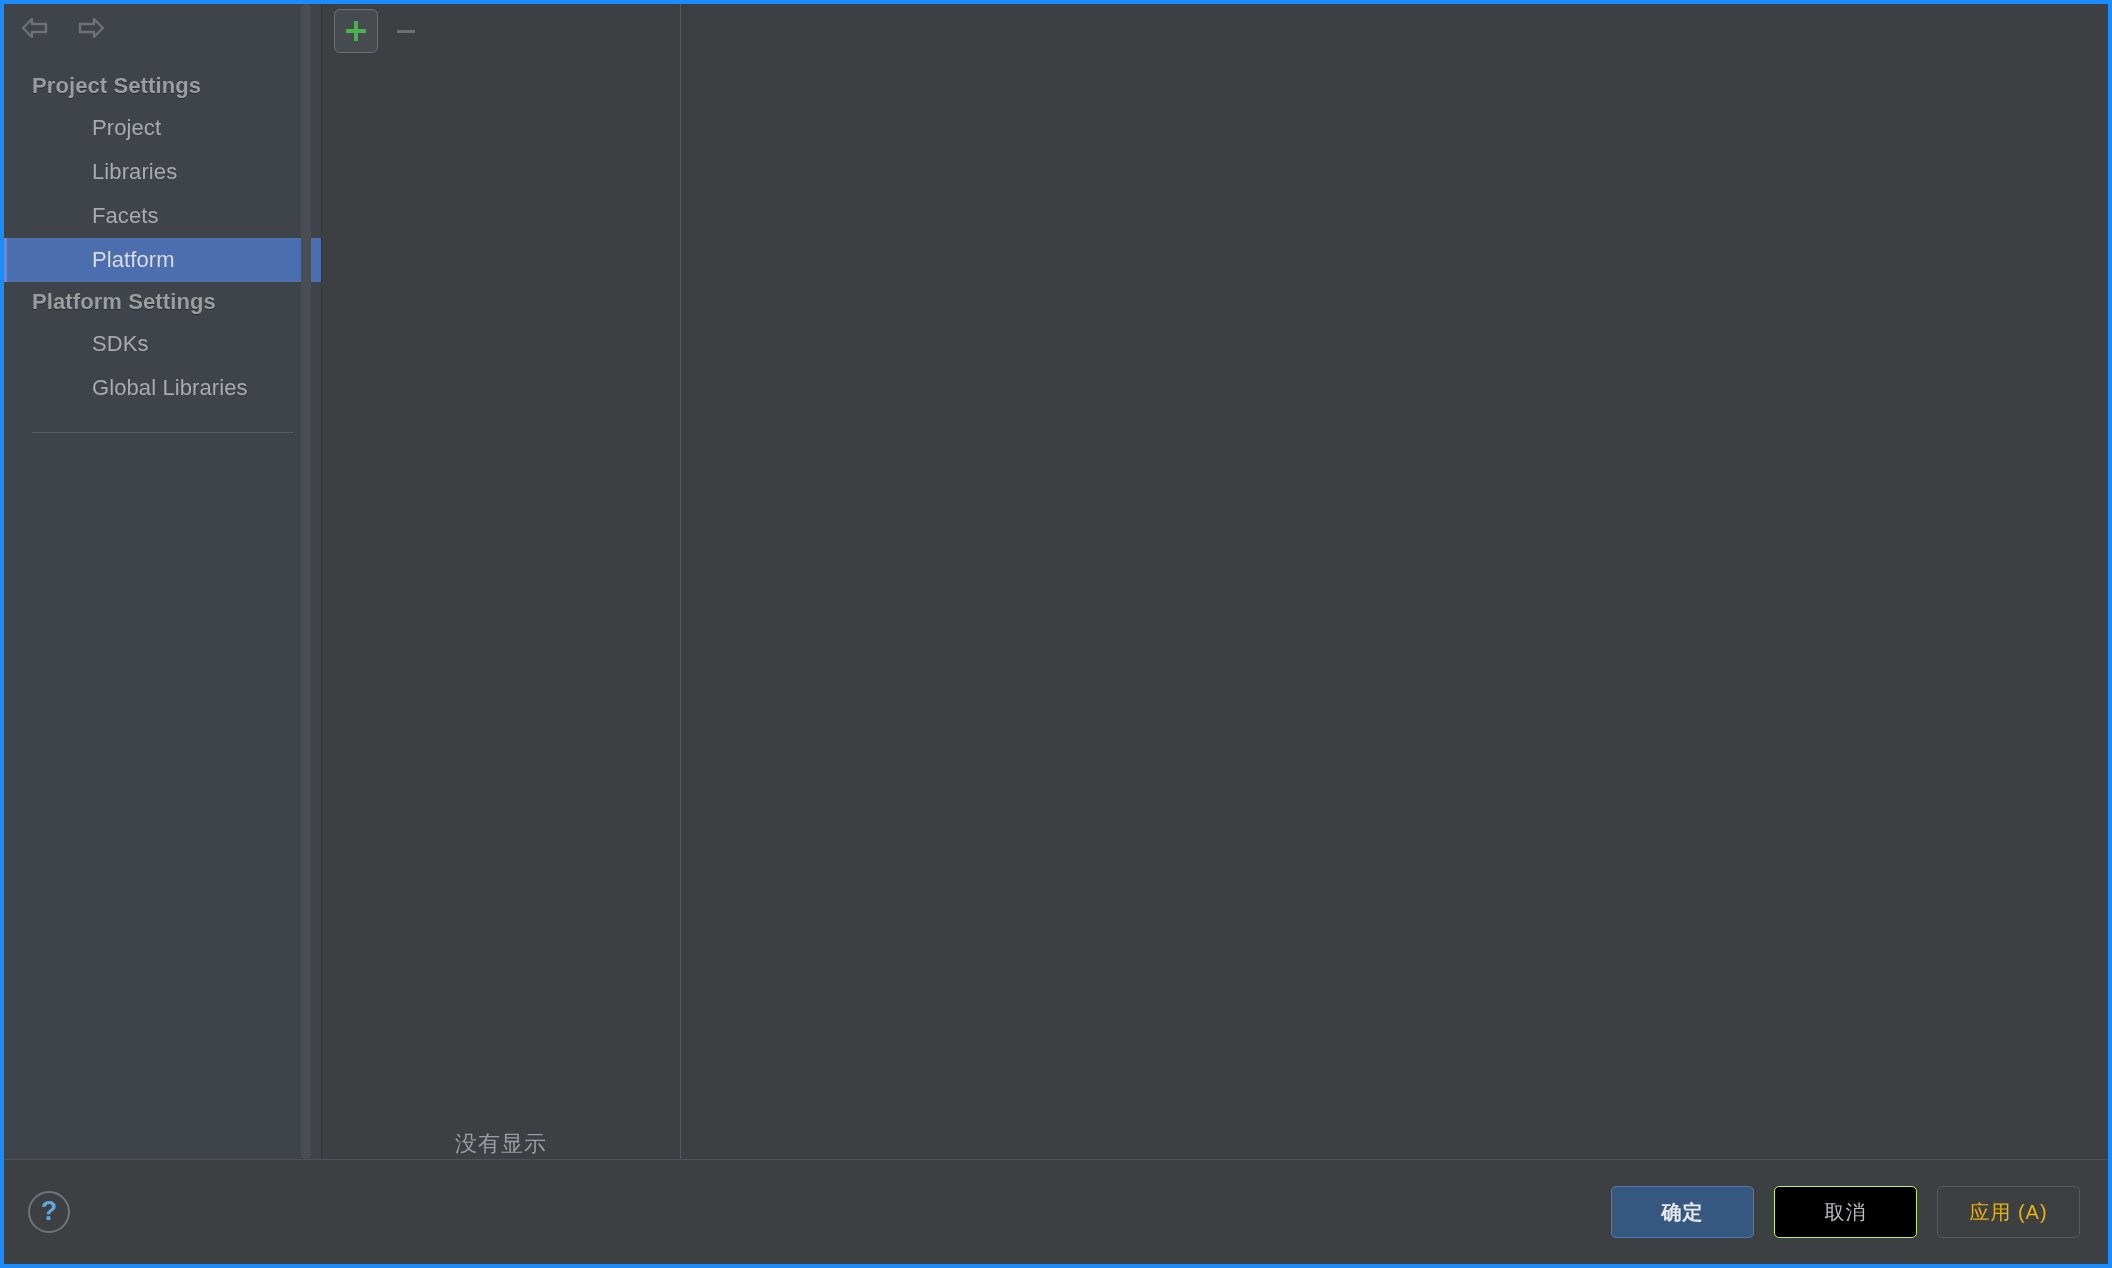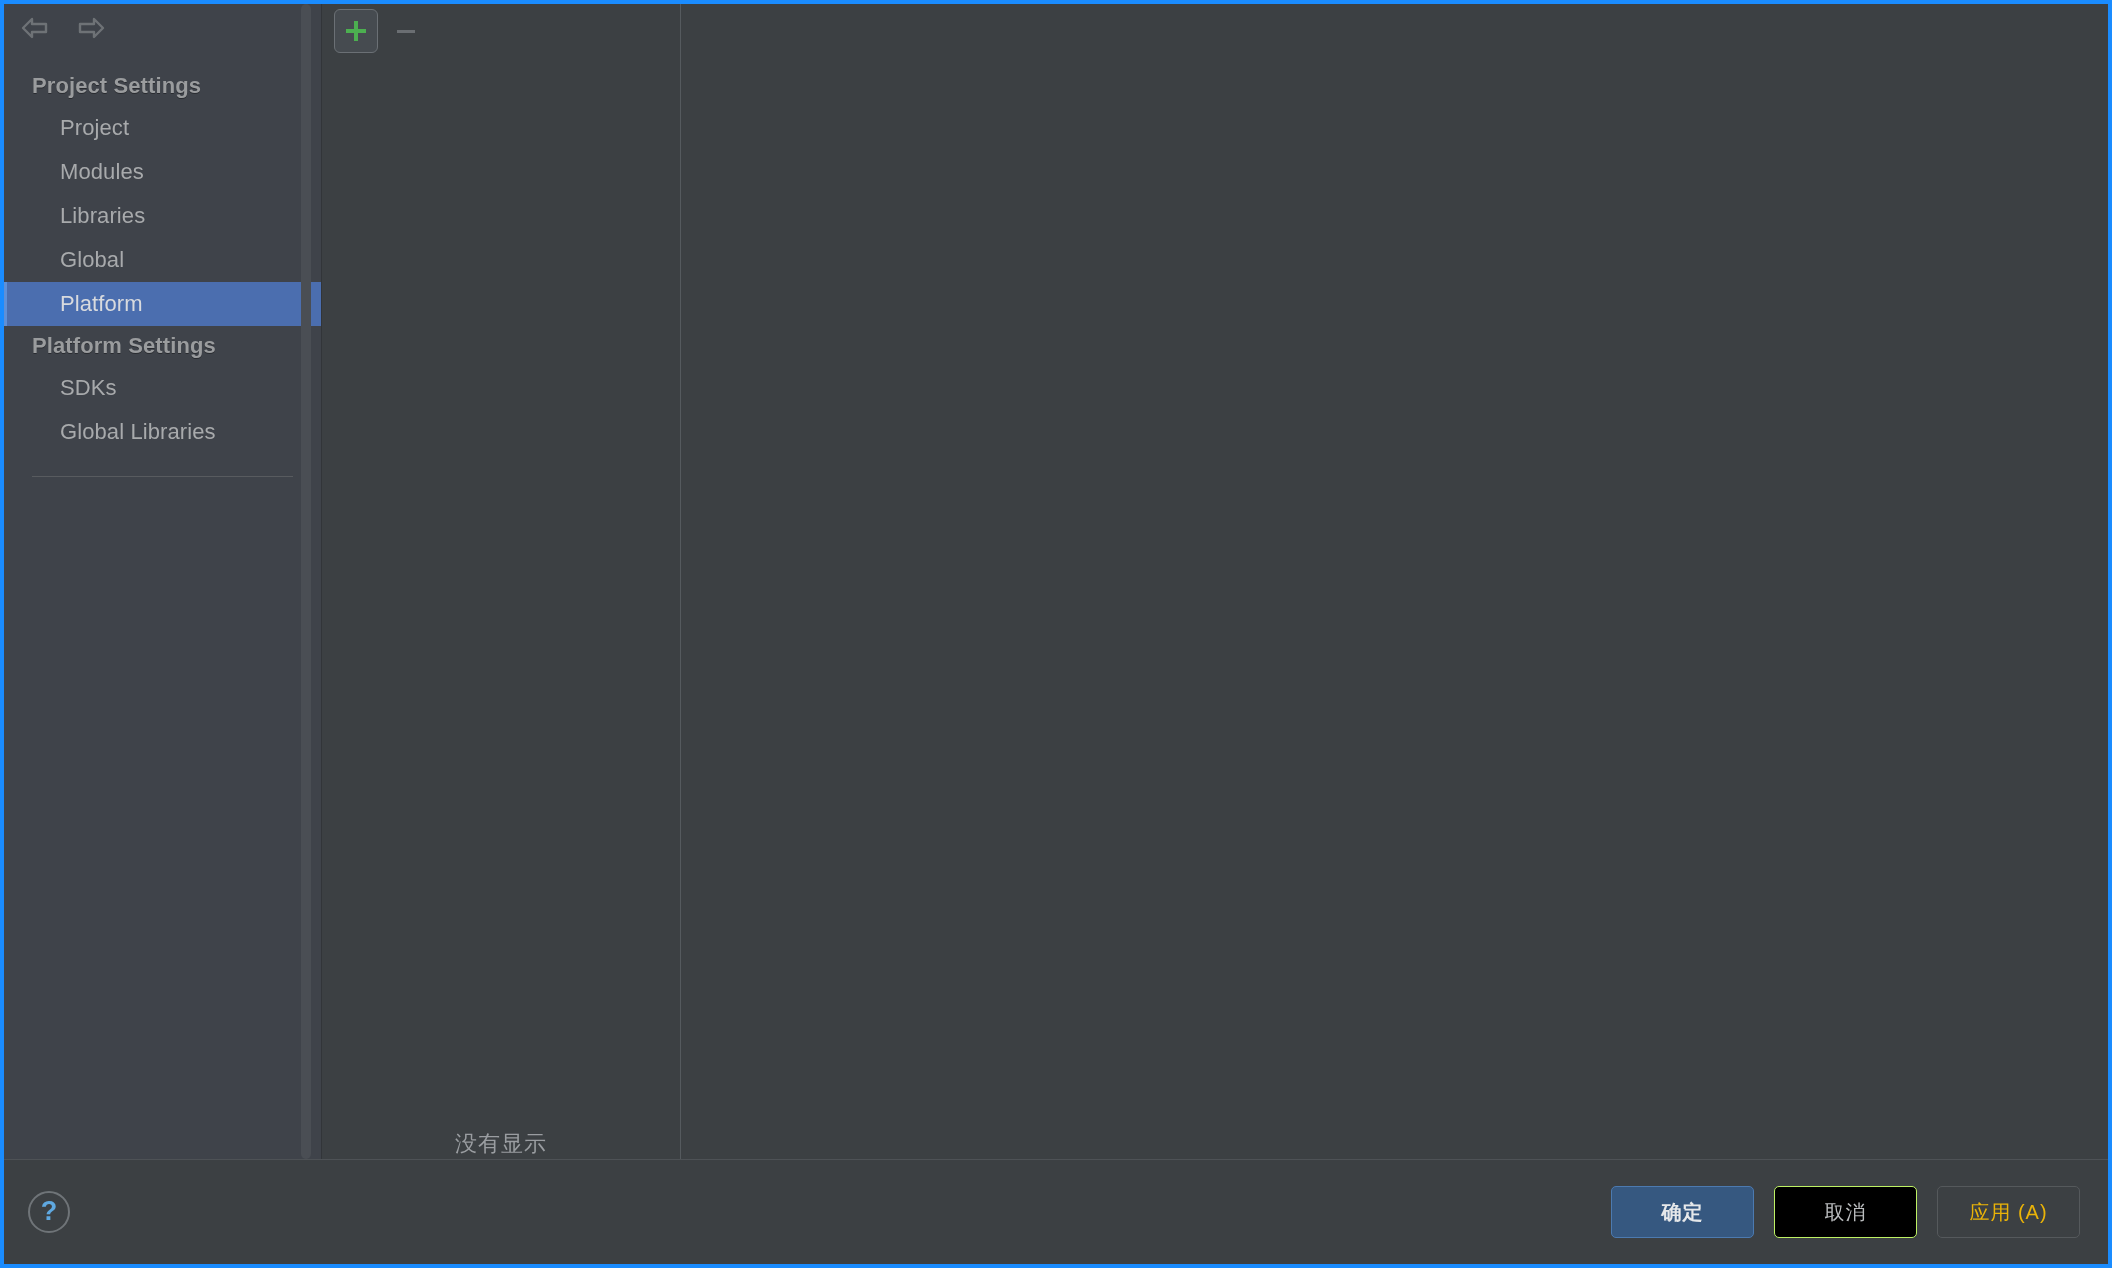--- a/index.html
+++ b/index.html
@@ -102,21 +102,21 @@
     font-size: 22px;
     font-weight: bold;
     color: #9a9c9e;
     padding: 7px 0 7px 28px;
     letter-spacing: 0.1px;
     text-shadow: 0 1px 0 rgba(0,0,0,0.35);
   }
   .tree-item {
     font-size: 22px;
     color: #a8aaac;
-    padding: 9px 0 9px 56px;
+    padding: 9px 0 9px 88px;
     letter-spacing: 0.1px;
     position: relative;
     cursor: default;
   }
   .tree-item.selected {
     background: #4b6eaf;
     color: #d8dade;
     box-shadow: inset 3px 0 0 0 #5f8fd6;
   }
   .tree-divider {
@@ -276,23 +276,22 @@
         <div class="nav-arrow">
           <svg width="30" height="24" viewBox="0 0 30 24">
             <path d="M18 3 L27 12 L18 21 L18 16 L4 16 L4 8 L18 8 Z" fill="none" stroke="#6e7276" stroke-width="2.4" stroke-linejoin="round"></path>
           </svg>
         </div>
       </div>
 
       <div class="tree">
         <div class="tree-group">Project Settings</div>
         <div class="tree-item">Project</div>
-        <div class="tree-item">Modules</div>
         <div class="tree-item">Libraries</div>
-        <div class="tree-item">Global</div>
+        <div class="tree-item">Facets</div>
         <div class="tree-item selected">Platform</div>
 
         <div class="tree-group">Platform Settings</div>
         <div class="tree-item">SDKs</div>
         <div class="tree-item">Global Libraries</div>
 
         <div class="tree-divider"></div>
 
       </div>
 

